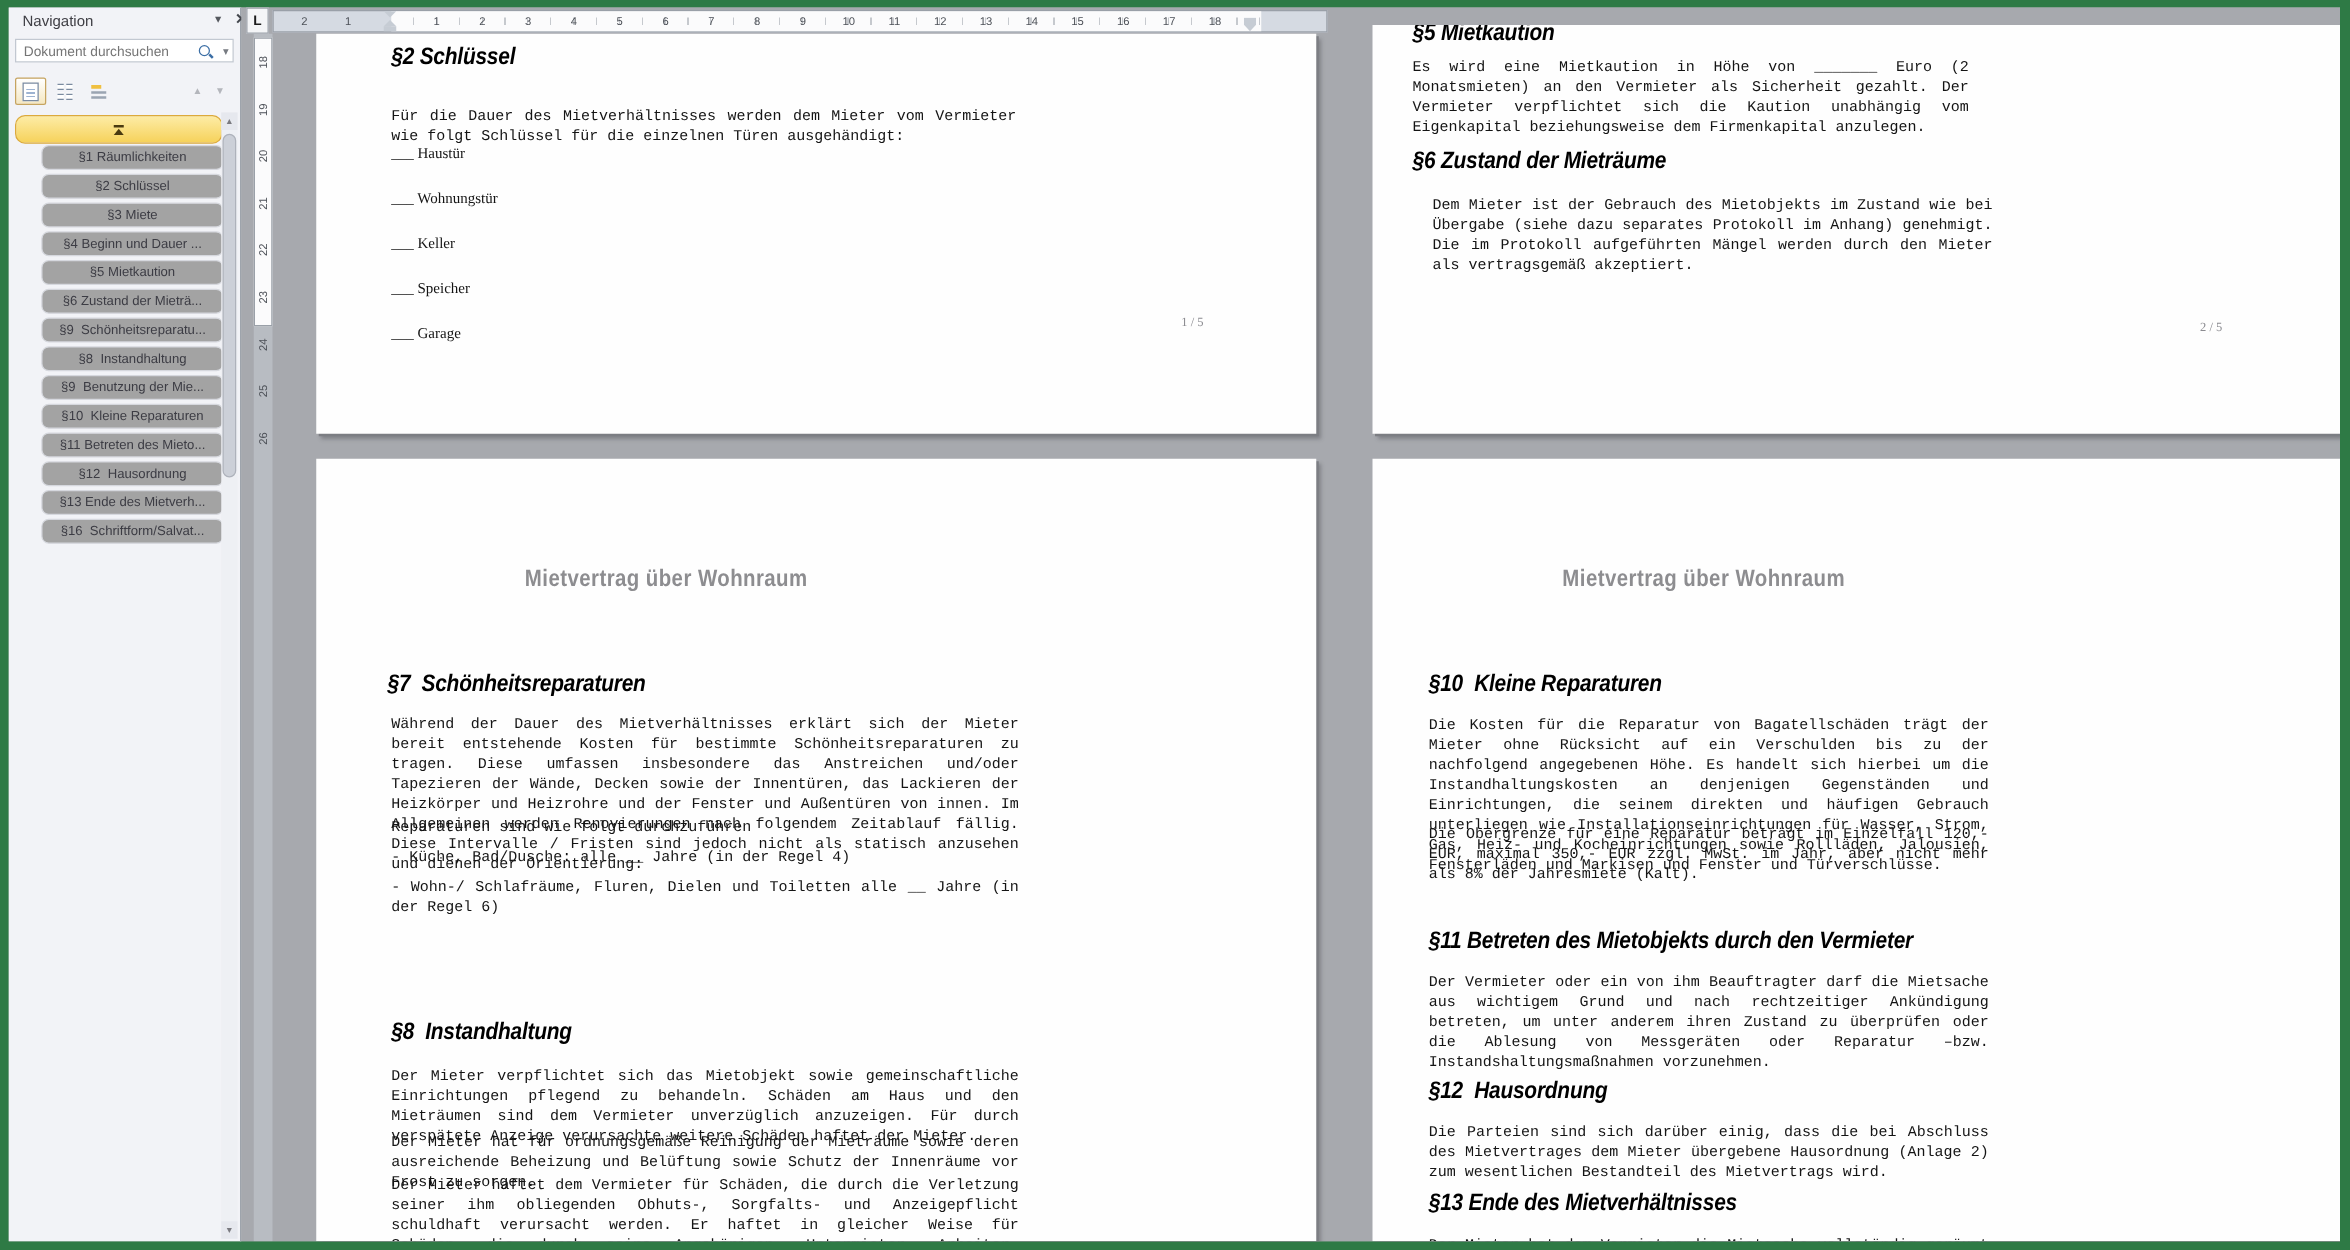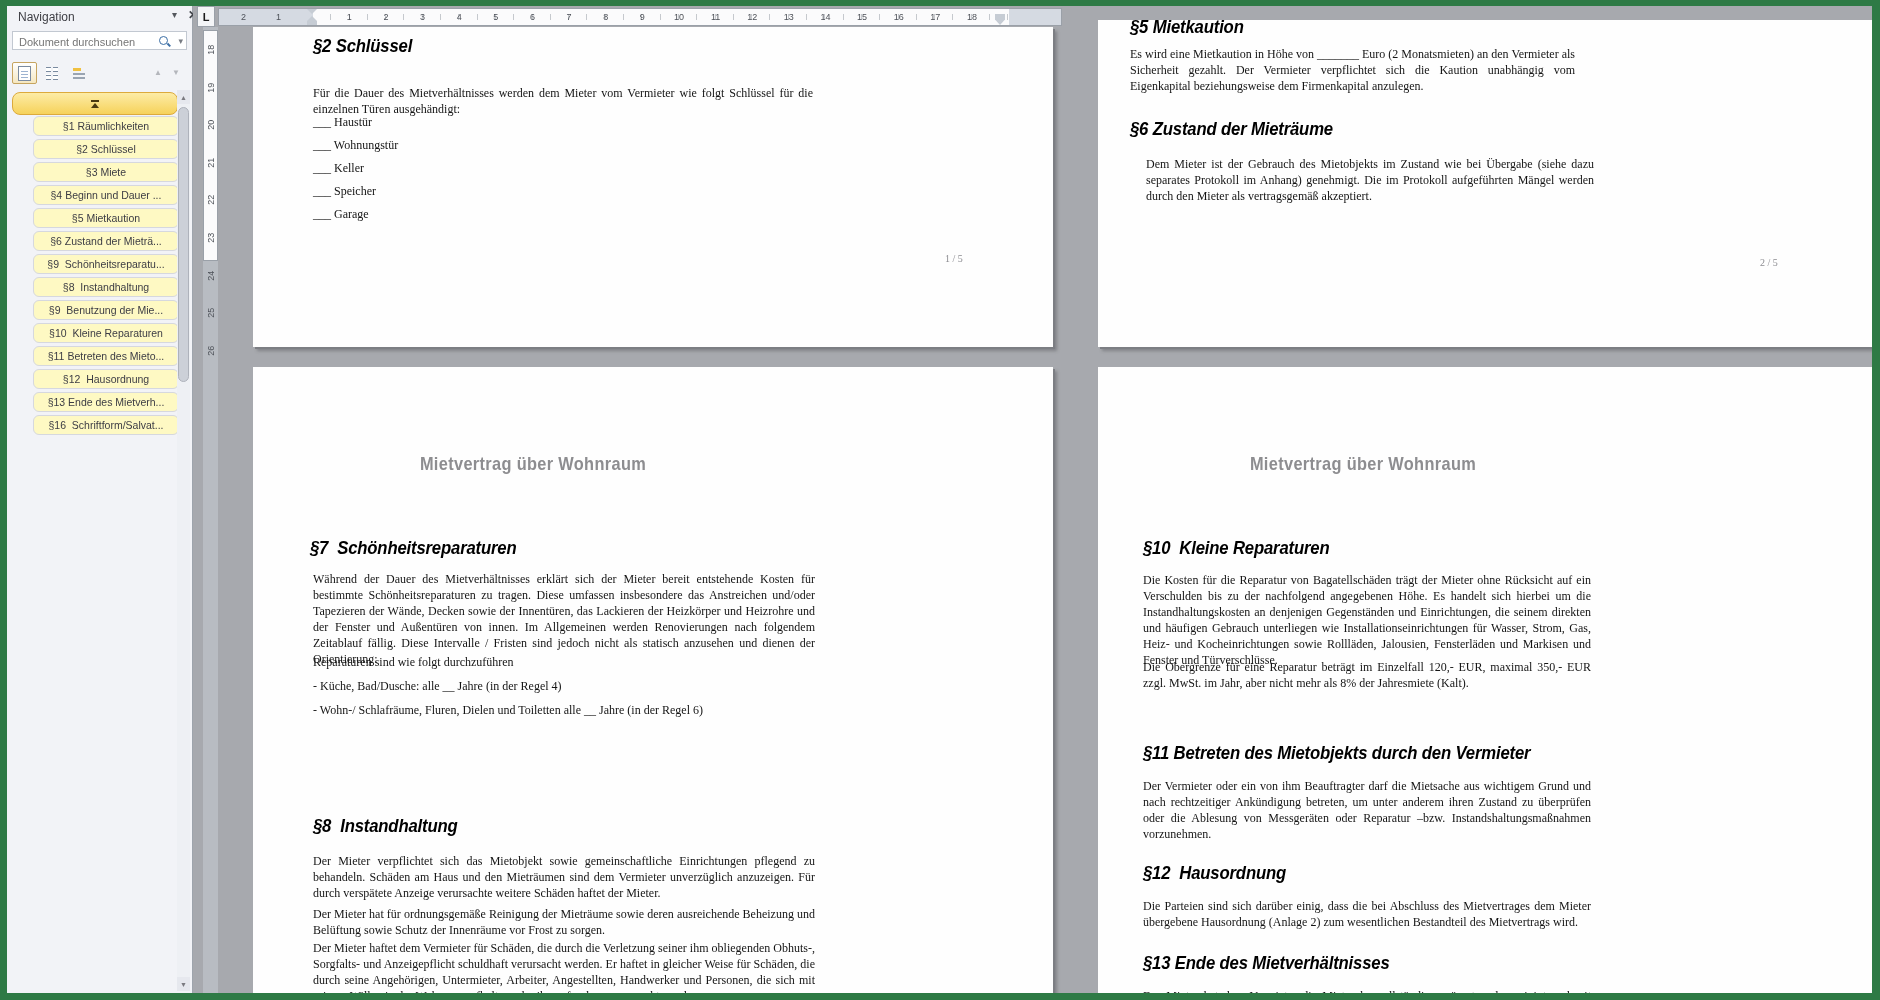--- a/index.html
+++ b/index.html
@@ -48,21 +48,21 @@
   .res-arrows{position:absolute;top:6px;font-size:8px;color:#b4b6bc;}
   
   .collapse-item{position:absolute;left:5px;top:86px;width:164px;height:21px;border:1px solid #dcaa3c;
                  border-radius:8px;background:linear-gradient(#fdeca6,#f6d25b);cursor:pointer;
                  display:flex;align-items:center;justify-content:center;}
   .collapse-ico{display:flex;flex-direction:column;align-items:center;gap:1px;}
   .collapse-ico i{display:block;width:8px;height:2px;background:#4a3a10;}
   .collapse-ico u{display:block;width:0;height:0;border-left:4px solid transparent;
                   border-right:4px solid transparent;border-bottom:5px solid #4a3a10;}
   .nav-list{position:absolute;left:26px;top:110px;width:146px;display:flex;flex-direction:column;gap:3px;}
-  .nav-item{height:18px;border:1px solid #d6d8de;border-radius:6px;background:#fef9c3;
+  .nav-item{height:18px;border:1px solid #d6d8de;border-radius:6px;background:#a3a3a3;
             font-size:10.5px;color:#3c3c44;display:flex;align-items:center;justify-content:center;
             white-space:pre;cursor:pointer;overflow:hidden;}
   
   .nav-scroll{position:absolute;right:2px;top:84px;width:13px;bottom:2px;background:#eef0f4;}
   .ns-up,.ns-down{position:absolute;left:0;width:13px;height:14px;font-size:7px;color:#7a7a80;
                   display:flex;align-items:center;justify-content:center;background:#e6e8ee;cursor:pointer;}
   .ns-up{top:0;} .ns-down{bottom:0;}
   .ns-thumb{position:absolute;left:1px;top:17px;width:11px;height:275px;background:#ccd0d8;
             border:1px solid #aeb2bb;border-radius:6px;box-sizing:border-box;cursor:pointer;}
 
@@ -92,25 +92,25 @@
   .vr-white{position:absolute;left:0;top:3px;width:15px;height:231px;background:#fbfbfc;
             border:1px solid #9aa0a8;box-sizing:border-box;display:flex;flex-direction:column;}
   .vnum{height:37.6px;flex:0 0 auto;display:flex;align-items:center;justify-content:center;
         transform:rotate(-90deg);font-size:9px;color:#4d5158;}
 
   
   .page{position:absolute;background:#fefefe;overflow:hidden;
         box-shadow:2px 2px 0 #7c7e83,4px 4px 3px rgba(60,60,66,.35);}
   .h{position:absolute;font-family:"Liberation Sans",sans-serif;font-style:italic;font-weight:800;
      font-size:19px;color:#000;transform:scaleX(.88);transform-origin:0 50%;white-space:pre;letter-spacing:-.2px;}
-  .t{position:absolute;font-family:Liberation Serif, serif;font-size:12px;line-height:16px;
+  .t{position:absolute;font-family:Liberation Mono, monospace;font-size:12px;line-height:16px;
      color:#141414;text-align:justify;}
   .ptitle{position:absolute;font-family:"Liberation Sans",sans-serif;font-weight:700;font-size:19px;
           color:#8d8d90;text-align:center;transform:scaleX(.86);letter-spacing:.4px;white-space:pre;}
-  .ulist{position:absolute;display:flex;flex-direction:column;gap:8px;
+  .ulist{position:absolute;display:flex;flex-direction:column;gap:21px;
          font-family:"Liberation Serif",serif;font-size:12px;color:#141414;white-space:pre;}
   .pn{position:absolute;font-family:"Liberation Serif",serif;font-size:10px;color:#8b8b90;}
 </style>
 </head>
 <body>
 
 <div id="app">
 
   <div id="navpane">
     <div class="nav-title-row">

